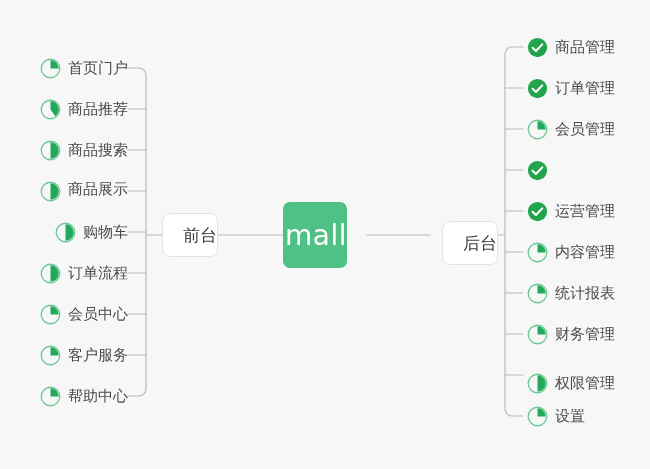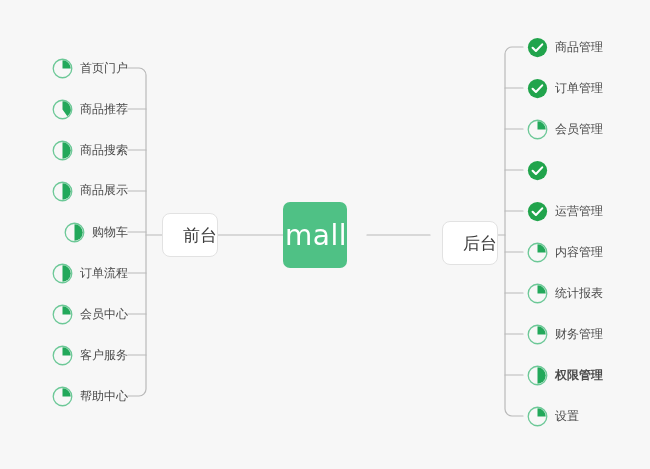--- a/index.html
+++ b/index.html
@@ -38,21 +38,21 @@
   .leaf.left {
     right: 522px;           
     flex-direction: row;
     justify-content: flex-end;
   }
   .leaf.right {
     left: 527px;
     justify-content: flex-start;
   }
   .leaf-label {
-    font-size: 12px;
+    font-size: 15px;
     color: #4a4a4a;
     line-height: 26px;
     white-space: nowrap;
   }
 
   
   .status-icon {
     width: 21px;
     height: 21px;
     flex: 0 0 21px;
@@ -245,21 +245,21 @@
       </svg>
       <span class="leaf-label">统计报表</span>
     </div>
     <div class="leaf right" style="top: 321px;">
       <svg class="status-icon" viewBox="0 0 24 24">
         <circle cx="12" cy="12" r="10.6" fill="none" stroke="#6cc897" stroke-width="1.5"></circle>
         <path d="M 12 12 L 12 2.5999999999999996 A 9.4 9.4 0 0 1 21.4 12 Z" fill="#22a85a"></path>
       </svg>
       <span class="leaf-label">财务管理</span>
     </div>
-    <div class="leaf right" style="top: 362px; font-weight: bold;">
+    <div class="leaf right" style="top: 370px;">
       <svg class="status-icon" viewBox="0 0 24 24">
         <circle cx="12" cy="12" r="10.6" fill="none" stroke="#6cc897" stroke-width="1.5"></circle>
         <path d="M 12 12 L 12 2.5999999999999996 A 9.4 9.4 0 0 1 12 21.4 Z" fill="#22a85a"></path>
       </svg>
       <span class="leaf-label">权限管理</span>
     </div>
     <div class="leaf right" style="top: 403px;">
       <svg class="status-icon" viewBox="0 0 24 24">
         <circle cx="12" cy="12" r="10.6" fill="none" stroke="#6cc897" stroke-width="1.5"></circle>
         <path d="M 12 12 L 12 2.5999999999999996 A 9.4 9.4 0 0 1 21.4 12 Z" fill="#22a85a"></path>

